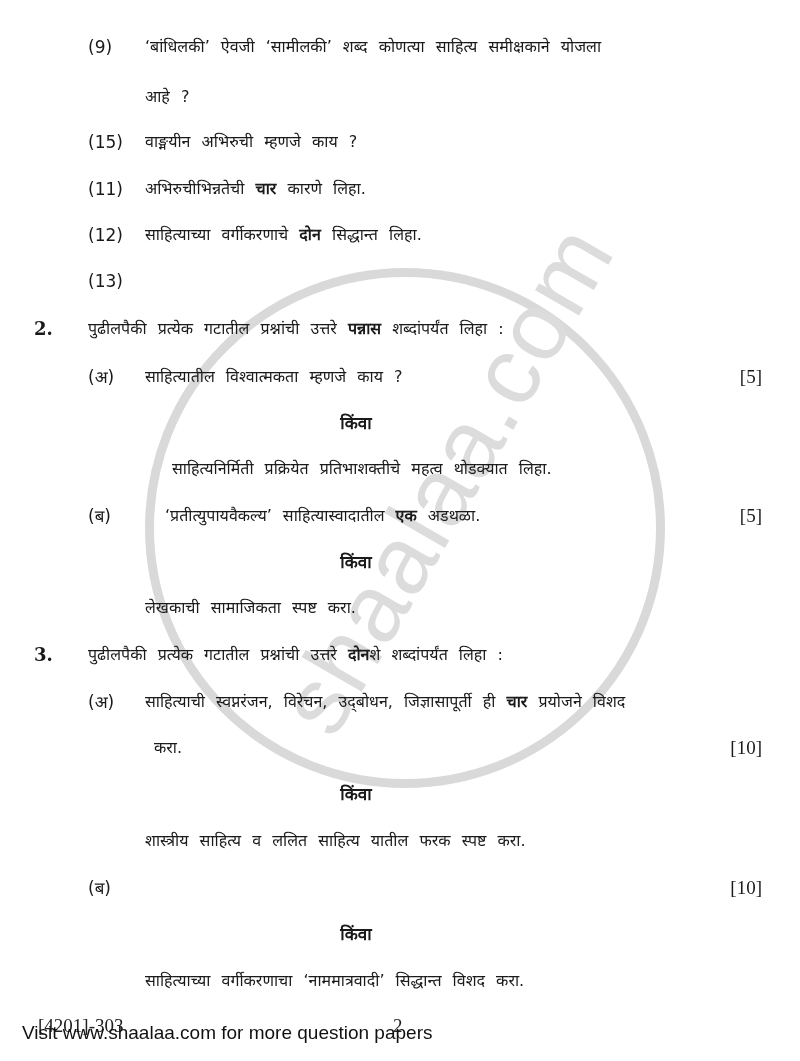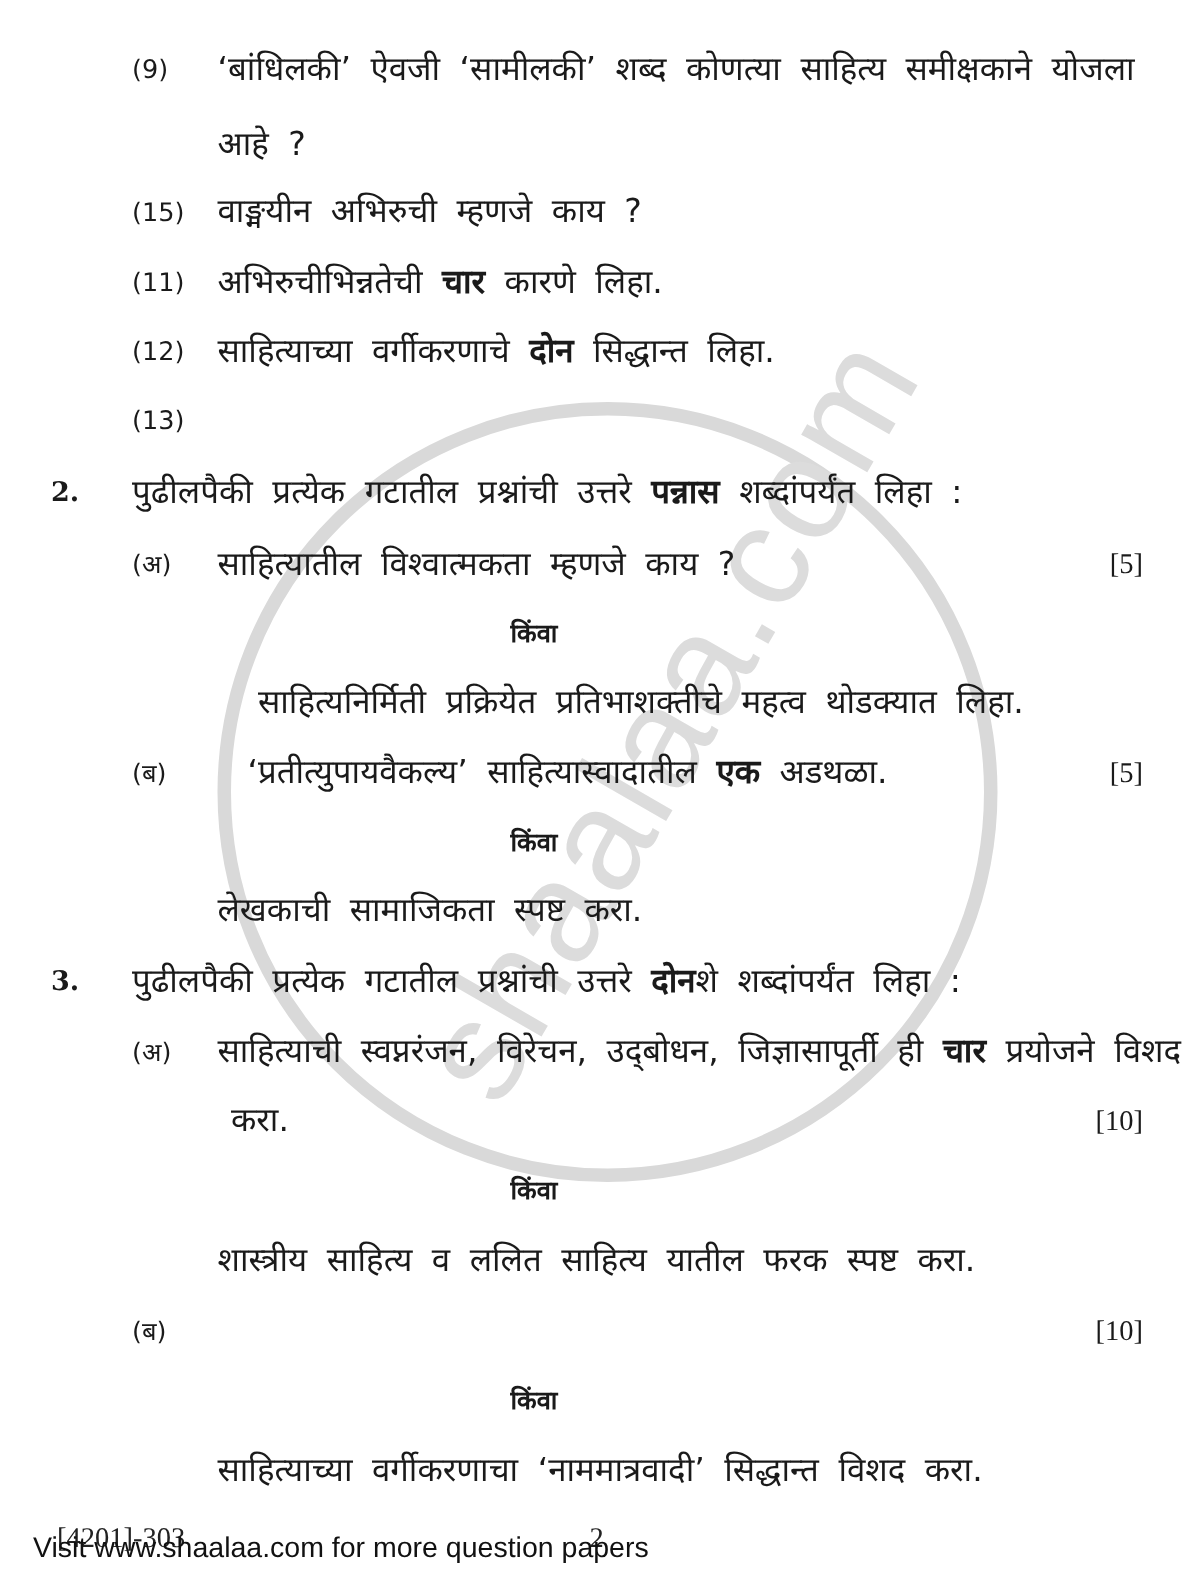--- a/index.html
+++ b/index.html
@@ -3,21 +3,21 @@
   <meta charset="utf-8">
   <style>
     html, body { margin: 0; padding: 0; }
     body {
       width: 800px; height: 1061px; position: relative; overflow: hidden;
       background: #ffffff; color: #1a1a1a;
       font-family: "DejaVu Sans", sans-serif;
     }
     .page { position: absolute; inset: 0; }
     .line {
-      position: absolute; white-space: nowrap; font-size: 22px; line-height: 22px;
+      position: absolute; white-space: nowrap; font-size: 16px; line-height: 22px;
       word-spacing: 6px;
     }
     .num { position: absolute; font-size: 17px; line-height: 22px; }
     .qnum { position: absolute; font-family: "DejaVu Serif", serif; font-weight: bold; font-size: 18px; line-height: 22px; }
     .bold { font-weight: bold; }
     .marks { position: absolute; right: 38px; font-family: "Liberation Serif", serif; font-size: 19px; line-height: 22px; }
     .kinva { position: absolute; left: 0; width: 712px; text-align: center; font-weight: bold; font-size: 17px; line-height: 22px; }
     .watermark-ring {
       position: absolute; left: 145px; top: 268px; width: 520px; height: 520px;
       border: 9px solid #d9d9d9; border-radius: 50%; box-sizing: border-box; pointer-events: none;

